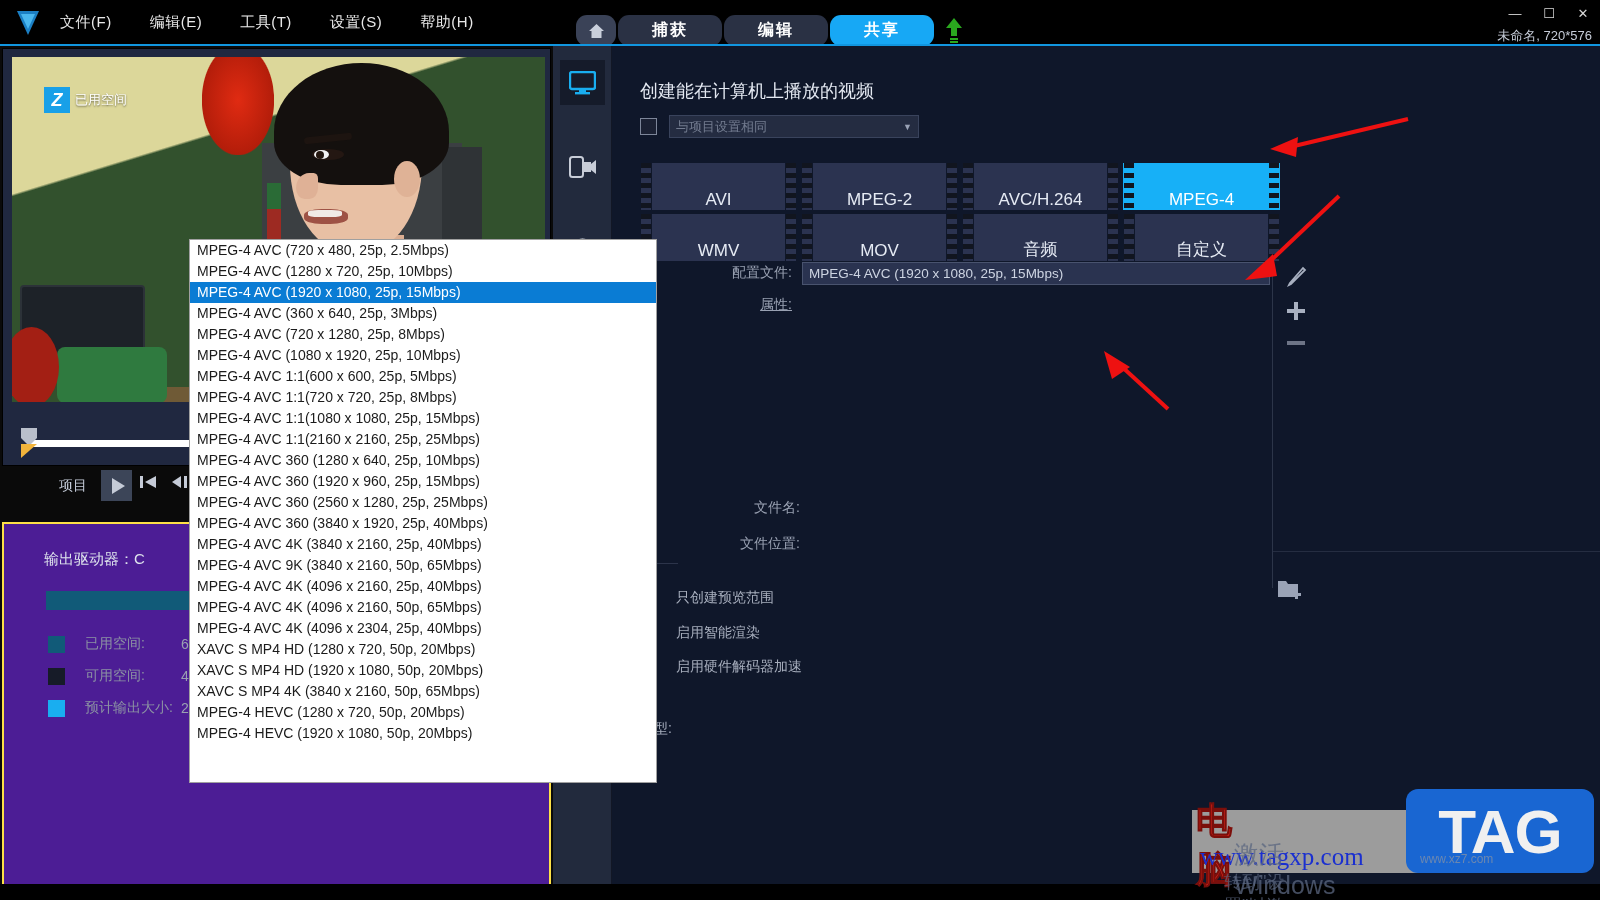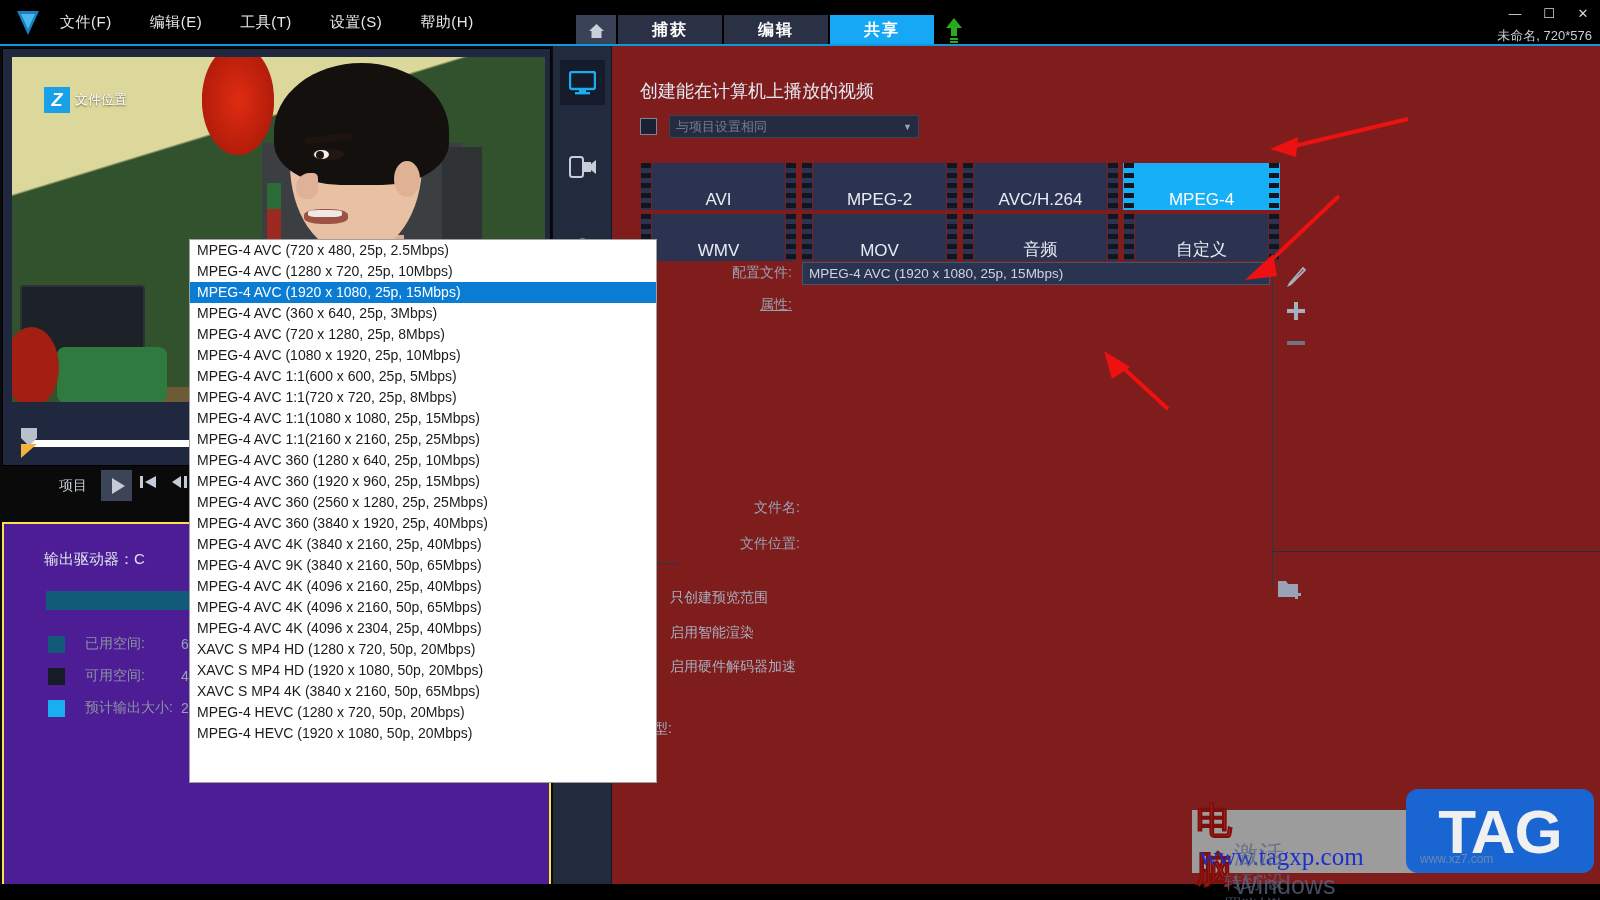--- a/index.html
+++ b/index.html
@@ -26,21 +26,21 @@
     padding: 2px 4px;
   }
 
   .modeTabs {
     position: absolute; left: 576px; top: 15px; display: flex; align-items: flex-end;
   }
   .mtab {
     height: 31px; min-width: 104px; background: #2a3144;
     color: #fff; font-size: 16px; font-weight: bold;
     display: flex; align-items: center; justify-content: center;
-    margin-right: 2px; letter-spacing: 2px;
+    margin-right: 2px; letter-spacing: 2px; border-radius: 11px;
   }
   .mtab.home { min-width: 40px; background: #3a4257; }
   .mtab.active { background: #17a8f5; }
   .upicon { margin-left: 8px; width: 20px; height: 28px; position: relative; top: -2px;}
 
   .winbtns {
     position: absolute; right: 8px; top: 6px; display: flex; gap: 16px;
     color: #d8d8d8; font-size: 13px;
   }
   .winbtn { width: 18px; text-align: center; cursor: default; }
@@ -193,21 +193,21 @@
   .disk-est { position:absolute; left:448px; top:0; width:10px; height:19px; background:#19aef0; }
   .legend { position:absolute; left:44px; top:104px; }
   .legrow { display:flex; align-items:center; height:32px; }
   .legsq { width:17px; height:17px; margin-right:20px; }
   .leglbl { color:#8c93a3; font-size:14px; width:96px; }
   .legval { color:#9aa1b1; font-size:14px; }
 
   
   .rightpanel {
     position:absolute; left:553px; top:46px; width:1047px; height:854px;
-    background:#7f1d1d;
+    background:#0f172a;
   }
   .railstrip {
     position:absolute; left:0; top:0; width:59px; height:854px; background:#222a3d;
     border-right:1px solid #121725;
   }
   .rail-ic {
     position:absolute; left:7px; width:45px; height:45px;
     display:flex; align-items:center; justify-content:center; color:#c8cdd8;
   }
   .rail-ic.active { background:#151b2a; }
@@ -256,21 +256,21 @@
     background:#ffffff; border:1px solid #a0a0a0; overflow:hidden; z-index:40;
   }
   .dd-item {
     height:21px; line-height:21px; padding-left:7px; color:#1b1b1b; font-size:14px;
     white-space:nowrap;
   }
   .dd-item.sel { background:#0a7cd4; color:#ffffff; }
 
   .fn-row { position:absolute; left:28px; top:453px; }
   .fl-row { position:absolute; left:28px; top:489px; }
-  .opt { position:absolute; left:28px; display:flex; align-items:center; gap:13px; color:#a7aebd; font-size:14px; }
+  .opt { position:absolute; left:28px; display:flex; align-items:center; gap:19px; color:#a7aebd; font-size:14px; }
   .type-lbl { position:absolute; left:28px; top:674px; color:#a7aebd; font-size:14px; }
 
   .tool-col {
     position:absolute; left:660px; top:212px; width:60px; height:330px;
     border-left:1px solid #2c3549;
   }
   .tool-ic { position:absolute; left:12px; color:#a8b0c0; }
 
   .folder-ic { position:absolute; left:665px; top:530px; color:#a8b0c0; font-size:22px; }
   .hline1 { position:absolute; left:660px; top:505px; width:330px; height:1px; background:#252d41; }
@@ -383,21 +383,21 @@
         <div class="v-brow"></div>
         <div class="v-eye"></div>
         <div class="v-eye-w"></div>
         <div class="v-eye-p"></div>
         <div class="v-nose"></div>
         <div class="v-mouth"></div>
         <div class="v-teeth"></div>
 
         <div class="v-logo">
           <div class="v-logo-sq">Z</div>
-          <div class="v-logo-txt">文件位置</div>
+          <div class="v-logo-txt">已用空间</div>
         </div>
         <div class="v-show-logo">
           <div class="v-show-badge">金典</div>
           <div class="v-show-title">我们的客栈</div>
         </div>
       </div>
 
       <div class="scrub">
         <div class="scrub-track"></div>
         <div class="scrub-head"></div>

